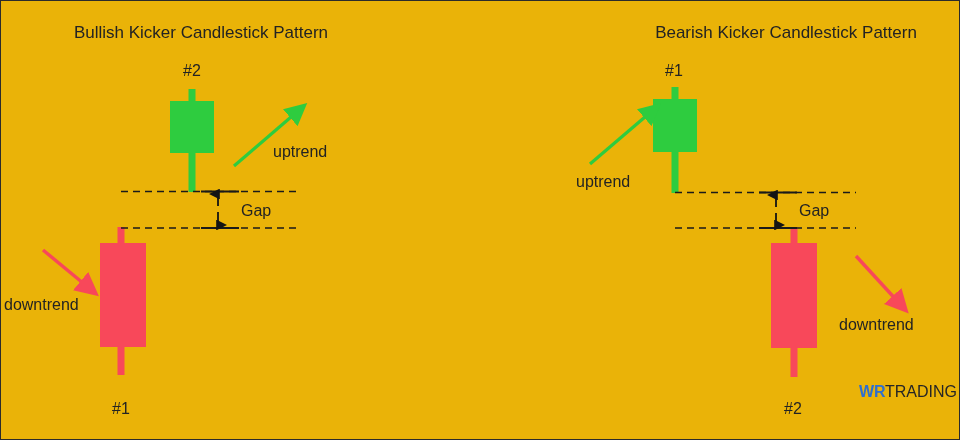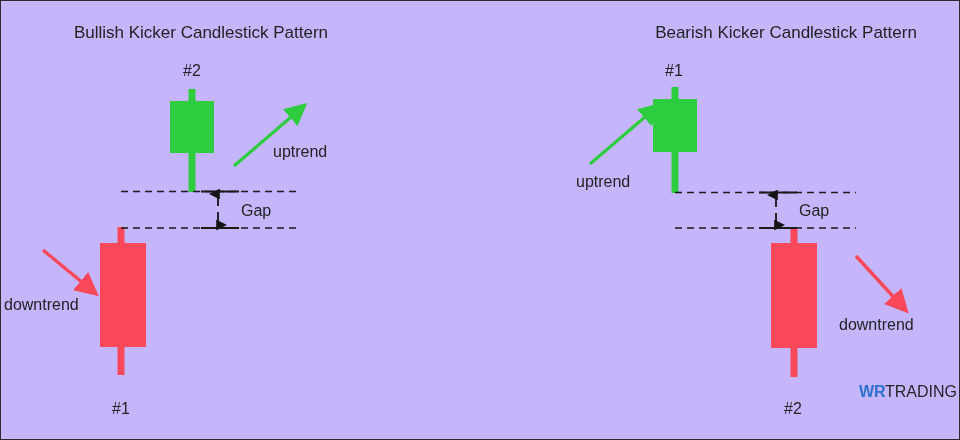--- a/index.html
+++ b/index.html
@@ -4,21 +4,21 @@
 <style>
   html, body {
     margin: 0;
     padding: 0;
     background: #ffffff;
   }
   #root {
     position: relative;
     width: 960px;
     height: 440px;
-    background: #c4b5fd;
+    background: #eab308;
     border: 1px solid #2b2b2b;
     box-sizing: border-box;
     overflow: hidden;
     font-family: "Liberation Sans", sans-serif;
   }
   #diagram {
     position: absolute;
     left: 0;
     top: 0;
     width: 960px;

